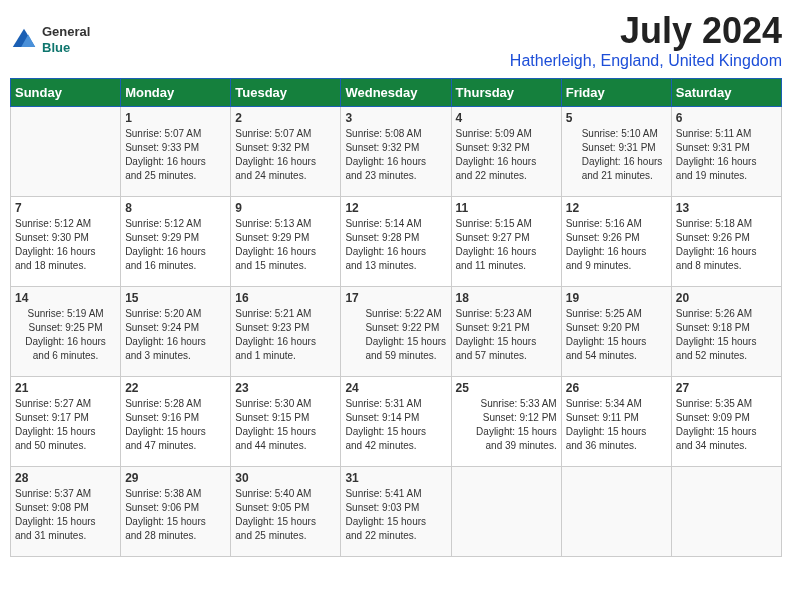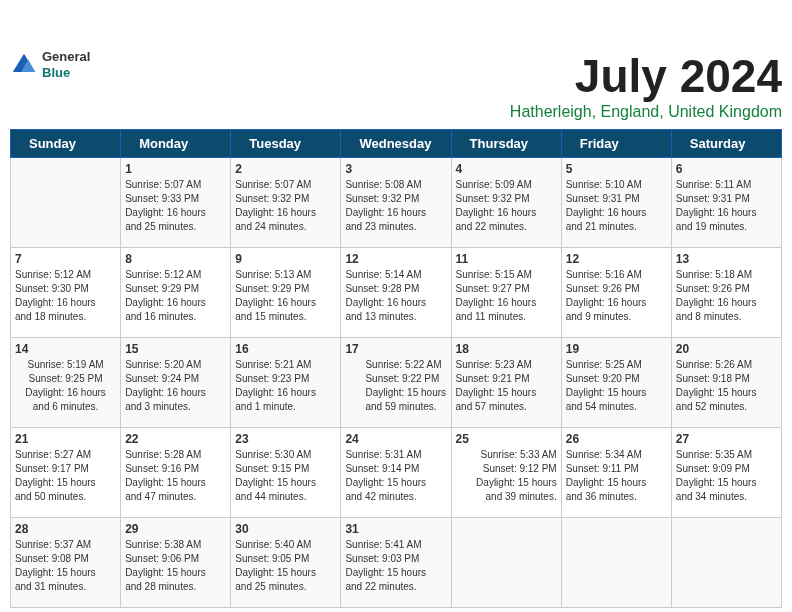--- a/index.html
+++ b/index.html
@@ -6,23 +6,22 @@
     body {
       font-family: Arial, sans-serif;
       background: #fff;
       width: 792px;
       min-height: 612px;
       padding: 10px;
     }
     .header-section {
       display: flex;
       justify-content: space-between;
-      align-items: flex-start;
+      align-items: center;
       margin-bottom: 8px;
-      margin-top: 39px;
     }
     .logo {
       display: flex;
       align-items: center;
       gap: 4px;
     }
     .logo-text {
       font-size: 13px;
       font-weight: bold;
       line-height: 1.2;
@@ -30,39 +29,39 @@
     .logo-text .general { color: #333; }
     .logo-text .blue { color: #0f766e; }
     .logo-icon {
       width: 28px;
       height: 28px;
     }
     .title-section {
       text-align: right;
     }
     .main-title {
-      font-size: 46px;
+      font-size: 36px;
       font-weight: bold;
       color: #222;
     }
     .subtitle {
       font-size: 16px;
-      color: #15803d;
+      color: #1d4ed8;
     }
     table {
       width: 100%;
       border-collapse: collapse;
       table-layout: fixed;
     }
     thead tr th {
-      background: #0c4a6e;
+      background: #15803d;
       color: #fff;
       font-size: 13px;
       font-weight: bold;
-      padding: 6px 18px;
+      padding: 6px 4px;
       text-align: left;
       border: 1px solid #1a5fb4;
     }
     tbody tr td {
       vertical-align: top;
       font-size: 10.5px;
       color: #333;
       padding: 4px 4px;
       border: 1px solid #ccc;
       height: 90px;
@@ -143,21 +142,21 @@
         </td>
         <td>
           <span class="day-number">4</span>
           <div class="day-info" style="white-space: pre-line;">Sunrise: 5:09 AM
 Sunset: 9:32 PM
 Daylight: 16 hours
 and 22 minutes.</div>
         </td>
         <td>
           <span class="day-number">5</span>
-          <div class="day-info" style="white-space: pre-line;">Sunrise: 5:10 AM
+          <div class="day-info" style="white-space: pre-line; margin-left: 16px;">Sunrise: 5:10 AM
 Sunset: 9:31 PM
 Daylight: 16 hours
 and 21 minutes.</div>
         </td>
         <td>
           <span class="day-number">6</span>
           <div class="day-info" style="white-space: pre-line;">Sunrise: 5:11 AM
 Sunset: 9:31 PM
 Daylight: 16 hours
 and 19 minutes.</div>

